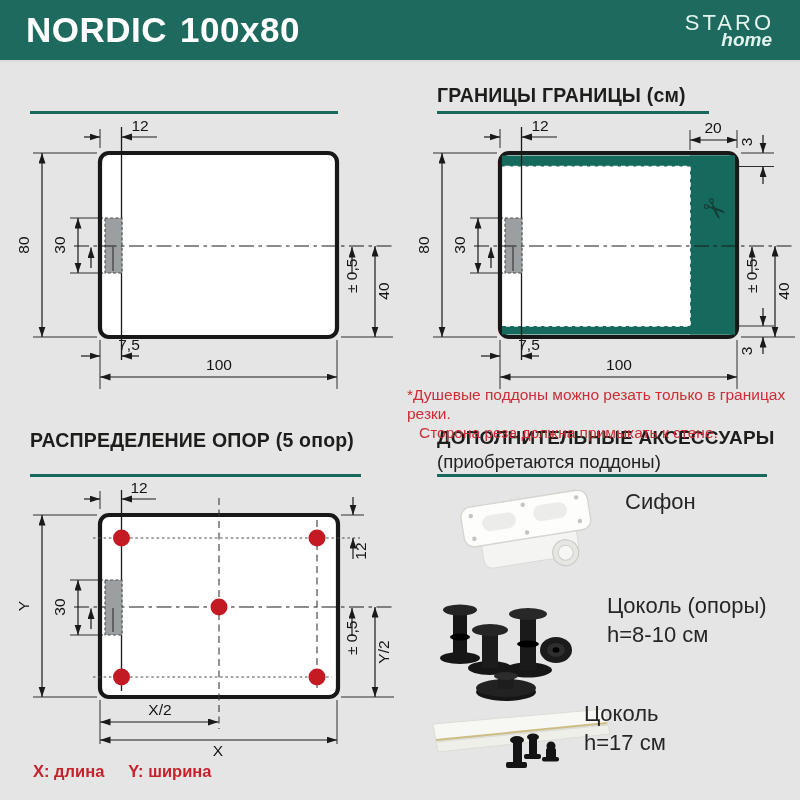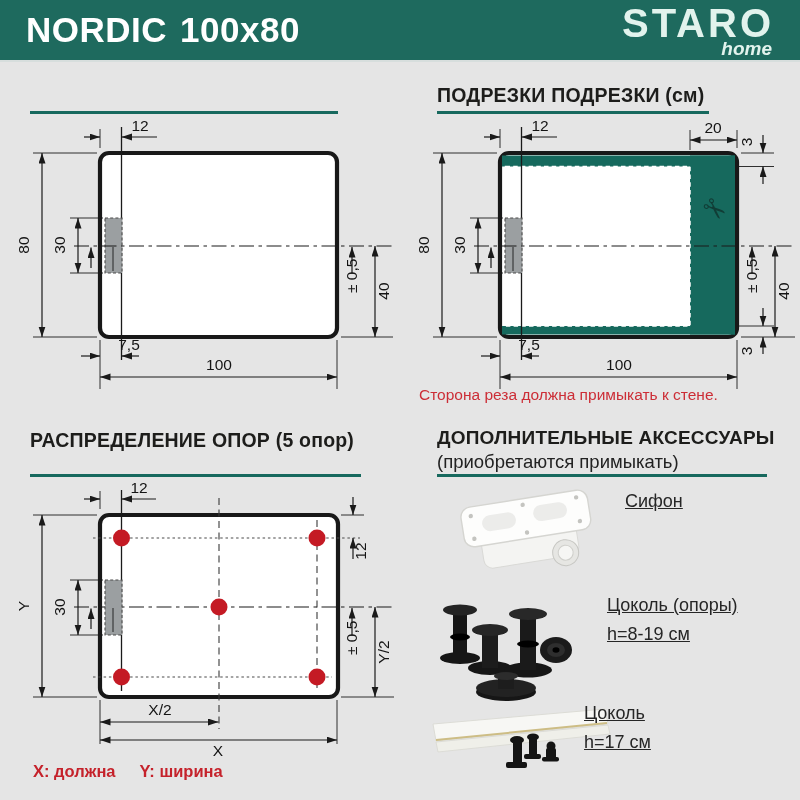--- a/index.html
+++ b/index.html
@@ -11,21 +11,21 @@
   .page{position:relative;width:800px;height:800px;background:#e5e5e5;overflow:hidden;}
 
   
   .hdr{position:absolute;left:0;top:0;width:800px;height:62px;background:var(--teal);
        display:flex;align-items:center;justify-content:space-between;padding:0 26px;
        border-bottom:2px solid #d7dedd;}
   .hdr-title{color:#fff;font-size:35px;letter-spacing:.5px;display:flex;align-items:baseline;gap:13px;}
   .hdr-title .model{font-weight:800;}
   .hdr-title .size{font-weight:700;}
   .logo{text-align:right;color:#e2f3ed;line-height:1;}
-  .logo .brand{font-size:40px;letter-spacing:3px;font-weight:700;margin-left:12px;}
+  .logo .brand{font-size:22px;letter-spacing:3px;font-weight:400;margin-left:12px;}
   .logo .brand-sub{display:block;font-style:italic;font-size:19px;margin-top:-4px;padding-right:2px;font-weight:700;}
 
   
   .sec-title{position:absolute;font-size:19.5px;font-weight:700;color:#1d1d1b;letter-spacing:.2px;white-space:nowrap;}
   .sec-sub{position:absolute;font-size:18.5px;font-weight:400;color:#222;}
   .rule{position:absolute;height:3px;background:var(--accent);}
 
   
   svg{position:absolute;overflow:visible;}
   svg text{font-family:"Liberation Sans","DejaVu Sans",sans-serif;font-size:15.5px;fill:#141414;}
@@ -41,48 +41,48 @@
   .dashline{stroke:#3a3a3a;stroke-width:1.1;stroke-dasharray:7 4.5;fill:none;}
   .dot{fill:var(--dot);}
   .scissors{font-size:28px;fill:#113d36;}
 
   .trim-note{position:absolute;left:407px;top:385px;width:385px;font-size:15.5px;
              line-height:19px;color:var(--red);font-weight:500;}
   .trim-note .l2{padding-left:12px;}
   .legend{position:absolute;left:33px;top:762px;display:flex;gap:24px;
           font-size:16.5px;font-weight:600;color:var(--legend-red);}
 
-  .acc-label{position:absolute;font-size:18px;color:#262626;line-height:29px;text-decoration:underline;}
+  .acc-label{position:absolute;font-size:22px;color:#262626;line-height:29px;}
 </style>
 </head>
 <body>
 
 <div class="page">
 
   <header class="hdr">
     <div class="hdr-title">
       <span class="model">NORDIC</span>
       <span class="size">100x80</span>
     </div>
     <div class="logo">
       <span class="brand">STARO</span>
       <span class="brand-sub">home</span>
     </div>
   </header>
 
   <div class="rule" style="left:30px;top:111px;width:308px"></div>
 
-  <div class="sec-title" style="left:437px;top:84px">ПОДРЕЗКИ ПОДРЕЗКИ (см)</div>
+  <div class="sec-title" style="left:437px;top:84px">ГРАНИЦЫ ГРАНИЦЫ (см)</div>
   <div class="rule" style="left:437px;top:111px;width:272px"></div>
 
   <div class="sec-title" style="left:30px;top:429px">РАСПРЕДЕЛЕНИЕ ОПОР (5 опор)</div>
   <div class="rule" style="left:30px;top:474px;width:331px"></div>
 
   <div class="sec-title" style="left:437px;top:427px;font-size:19px">ДОПОЛНИТЕЛЬНЫЕ АКСЕССУАРЫ</div>
-  <div class="sec-sub" style="left:437px;top:451px">(приобретаются примыкать)</div>
+  <div class="sec-sub" style="left:437px;top:451px">(приобретаются поддоны)</div>
   <div class="rule" style="left:437px;top:474px;width:330px"></div>
 
   <svg style="left:0;top:112px" width="400" height="293" viewBox="0 112 400 293">
     <defs>
       <marker id="ar1" markerUnits="userSpaceOnUse" markerWidth="11" markerHeight="8" refX="10.5" refY="3.5" orient="auto-start-reverse">
         <path d="M0,0 L10.5,3.5 L0,7 Z" fill="#1a1a1a"></path>
       </marker>
     </defs>
     <rect class="tray" x="100" y="153" width="237" height="184" rx="9"></rect>
     <g>
@@ -176,20 +176,21 @@
     <text transform="translate(429 245) rotate(-90)" text-anchor="middle">80</text>
     <text transform="translate(465 245) rotate(-90)" text-anchor="middle">30</text>
     <text transform="translate(757 293) rotate(-90)">± 0,5</text>
     <text transform="translate(789 291) rotate(-90)" text-anchor="middle">40</text>
     <text transform="translate(752 351) rotate(-90)" text-anchor="middle">3</text>
     <text x="529" y="350" text-anchor="middle">7,5</text>
     <text x="619" y="370" text-anchor="middle">100</text>
   </svg>
 
   <div class="trim-note">
+    <div>*Душевые поддоны можно резать только в границах резки.</div>
     <div class="l2">Сторона реза должна примыкать к стене.</div>
   </div>
 
   <svg style="left:0;top:478px" width="400" height="285" viewBox="0 478 400 285">
     <defs>
       <marker id="ar3" markerUnits="userSpaceOnUse" markerWidth="11" markerHeight="8" refX="10.5" refY="3.5" orient="auto-start-reverse">
         <path d="M0,0 L10.5,3.5 L0,7 Z" fill="#1a1a1a"></path>
       </marker>
     </defs>
     <rect class="tray" x="100" y="515" width="238" height="182" rx="9"></rect>
@@ -238,21 +239,21 @@
     <text transform="translate(29 606) rotate(-90)" text-anchor="middle">Y</text>
     <text transform="translate(65 607) rotate(-90)" text-anchor="middle">30</text>
     <text transform="translate(366 551) rotate(-90)" text-anchor="middle">12</text>
     <text transform="translate(357 655) rotate(-90)">± 0,5</text>
     <text transform="translate(389 652) rotate(-90)" text-anchor="middle">Y/2</text>
     <text x="160" y="715" text-anchor="middle">X/2</text>
     <text x="218" y="756" text-anchor="middle">X</text>
   </svg>
 
   <div class="legend">
-    <span>X: должна</span>
+    <span>X: длина</span>
     <span>Y: ширина</span>
   </div>
 
   <svg style="left:450px;top:482px" width="160" height="100" viewBox="0 0 160 100">
     <g transform="rotate(-9 80 50)">
       <rect x="30" y="44" width="96" height="36" rx="9" fill="#f4f4f2" stroke="#d9d9d6"></rect>
       <circle cx="112" cy="76" r="13" fill="#e6e6e3" stroke="#c6c6c2"></circle>
       <circle cx="112" cy="76" r="7.5" fill="#f6f6f4" stroke="#cfcfcb"></circle>
       <rect x="14" y="16" width="128" height="40" rx="10" fill="#fdfdfc" stroke="#d5d5d1" stroke-width="1.4"></rect>
       <rect x="34" y="27" width="34" height="16" rx="8" fill="#ececea"></rect>
@@ -284,21 +285,21 @@
       <ellipse cx="128" cy="58" rx="9" ry="7" fill="#2e2e2e"></ellipse>
       <ellipse cx="128" cy="58" rx="3.5" ry="2.8" fill="#000"></ellipse>
       <ellipse cx="78" cy="100" rx="30" ry="9"></ellipse>
       <ellipse cx="78" cy="96" rx="30" ry="9" fill="#222"></ellipse>
       <rect x="70" y="84" width="16" height="13" fill="#1d1d1d"></rect>
       <ellipse cx="78" cy="84" rx="12" ry="4" fill="#2c2c2c"></ellipse>
     </g>
   </svg>
   <div class="acc-label" style="left:607px;top:591px">
     <div>Цоколь (опоры)</div>
-    <div>h=8-19 см</div>
+    <div>h=8-10 см</div>
   </div>
 
   <svg style="left:425px;top:696px" width="190" height="84" viewBox="0 0 190 84">
     <polygon points="8,28 180,13 183,28 11,45" fill="#f7f7f4" stroke="#dcdcd6" stroke-width="1"></polygon>
     <line x1="11" y1="44" x2="182" y2="27" stroke="#cdbd85" stroke-width="2"></line>
     <polygon points="11,46 183,29 185,38 13,56" fill="#efefe9" stroke="#dcdcd6" stroke-width="1"></polygon>
     <g fill="#141414">
       <ellipse cx="92" cy="44" rx="7" ry="4"></ellipse>
       <rect x="88" y="44" width="9" height="24" rx="2"></rect>
       <rect x="81" y="66" width="21" height="6" rx="2"></rect>

